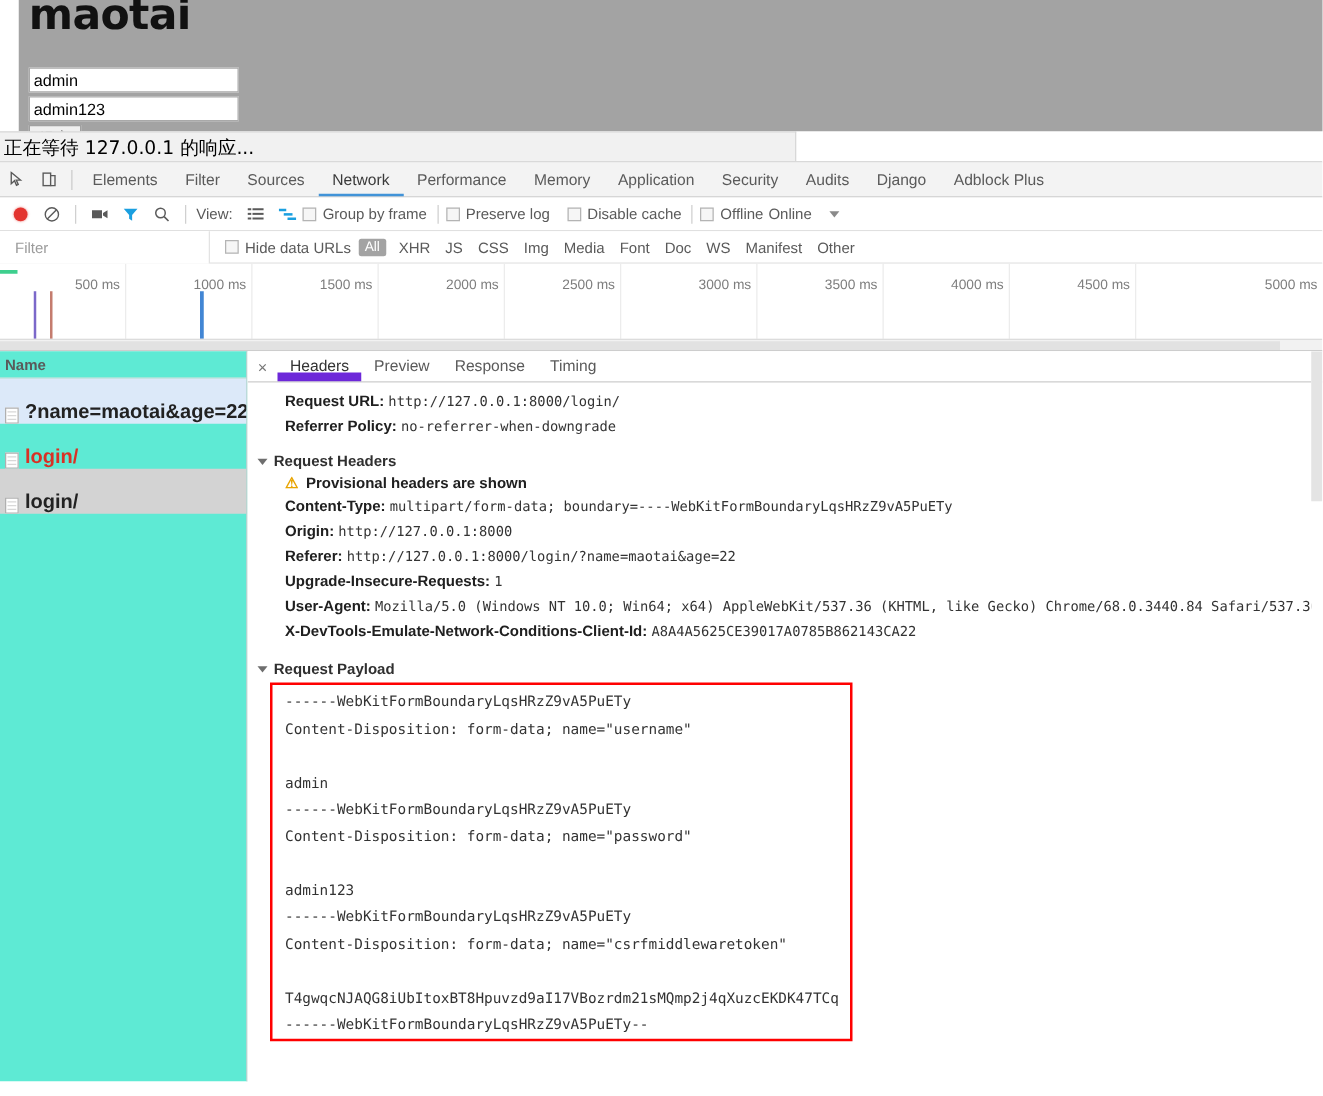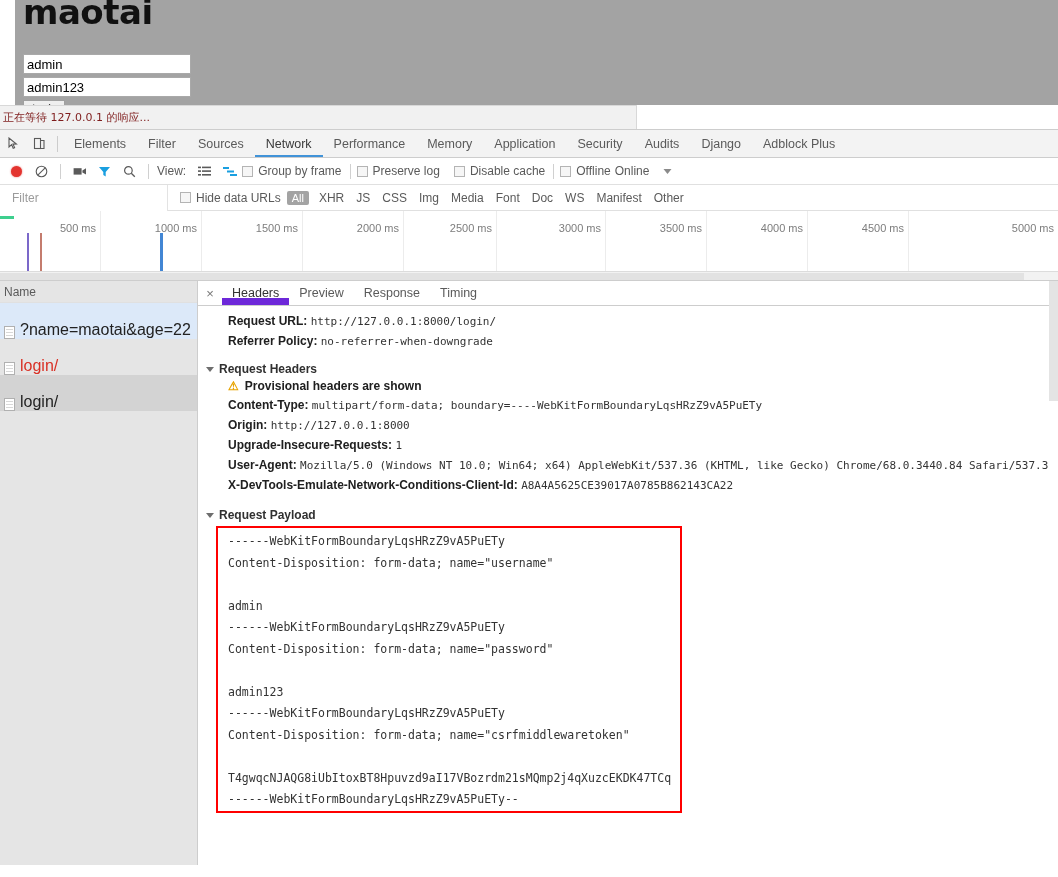--- a/index.html
+++ b/index.html
@@ -35,21 +35,21 @@
     font-size: 13px; color: #000; text-align: center;
     font-family: "Liberation Sans", sans-serif; padding-top: 1px;
   }
 
   
   .status-bar {
     position: absolute; left: 0; top: 105px;
     width: 637px; height: 24px;
     background: #f1f1f1; border-top: 1px solid #d8d8d8;
     border-right: 1px solid #d8d8d8;
-    font-size: 11px; color: #7f1d1d;
+    font-size: 15px; color: #000000;
     line-height: 24px; padding-left: 3px;
     font-family: "DejaVu Sans", sans-serif;
     white-space: nowrap; overflow: hidden;
   }
 
   
   .devtools {
     position: absolute; left: 0; top: 129px;
     width: 1058px; height: 748px;
     background: #fff;
@@ -140,21 +140,21 @@
   .ov-scroll-thumb {
     position: absolute; left: 0px; top: 1px; width: 1024px; height: 7px;
     background: #e2e2e2;
   }
 
   
   .split { position: relative; width: 100%; height: 584px; display: flex; }
 
   .reqlist {
     width: 198px; height: 100%; border-right: 1px solid #cdcdcd;
-    background: #e5e5e5; position: relative;
+    background: #5eead4; position: relative; font-weight: bold;
   }
   .rl-head {
     height: 22px; border-bottom: 1px solid #e0e0e0;
     font-size: 12px; color: #5a5a5a; line-height: 22px; padding-left: 4px;
   }
   .rl-row {
     height: 36px; display: flex; align-items: flex-end;
     font-size: 16px; padding-left: 4px; color: #222;
     white-space: nowrap; overflow: hidden;
   }
@@ -449,20 +449,24 @@
             <span class="warn-icon">⚠</span>
             <span>Provisional headers are shown</span>
           </div>
           <div class="kv">
             <b>Content-Type:</b>
             <span class="val">multipart/form-data; boundary=----WebKitFormBoundaryLqsHRzZ9vA5PuETy</span>
           </div>
           <div class="kv">
             <b>Origin:</b>
             <span class="val">http://127.0.0.1:8000</span>
+          </div>
+          <div class="kv">
+            <b>Referer:</b>
+            <span class="val">http://127.0.0.1:8000/login/?name=maotai&amp;age=22</span>
           </div>
           <div class="kv">
             <b>Upgrade-Insecure-Requests:</b>
             <span class="val">1</span>
           </div>
           <div class="kv">
             <b>User-Agent:</b>
             <span class="val">Mozilla/5.0 (Windows NT 10.0; Win64; x64) AppleWebKit/537.36 (KHTML, like Gecko) Chrome/68.0.3440.84 Safari/537.36</span>
           </div>
           <div class="kv">

